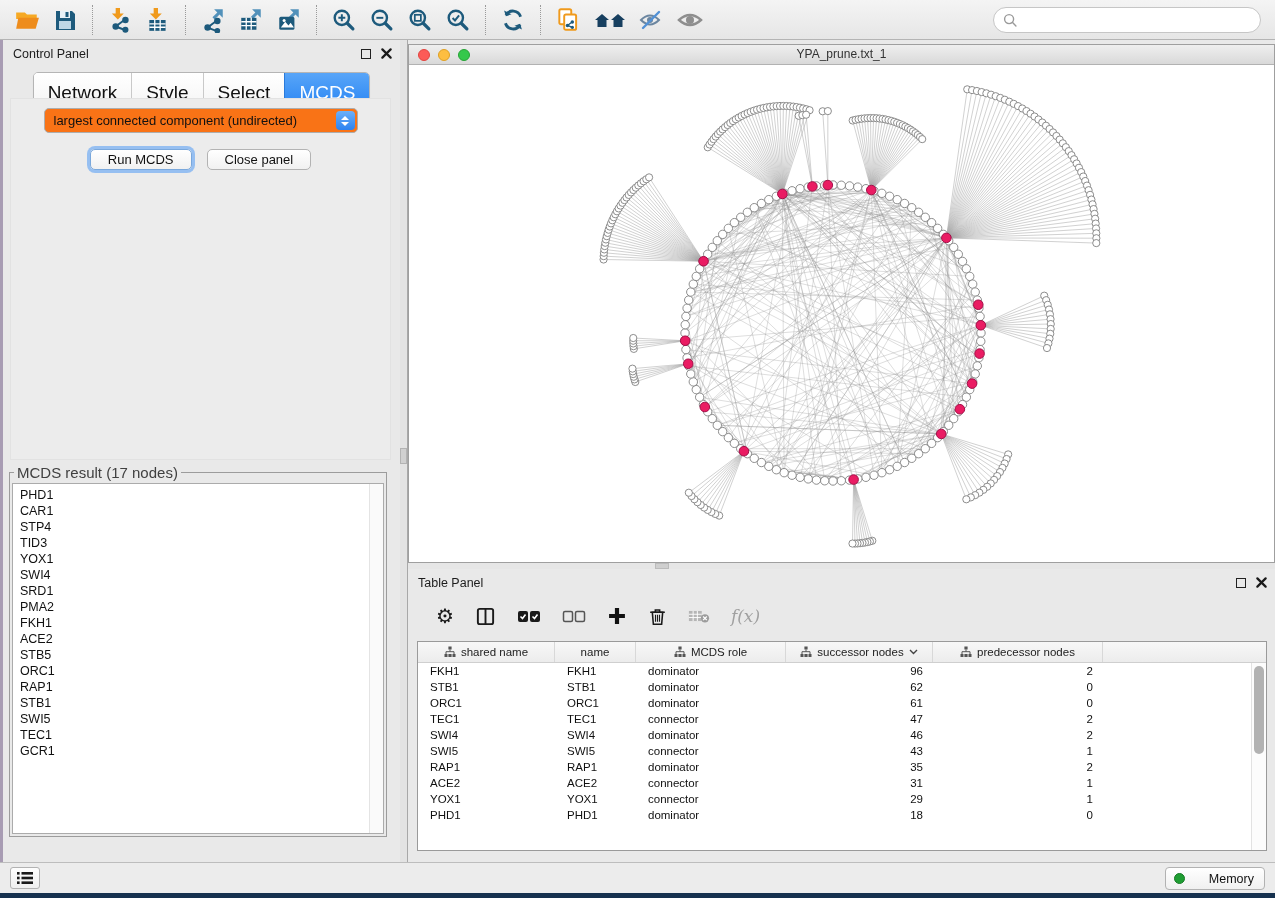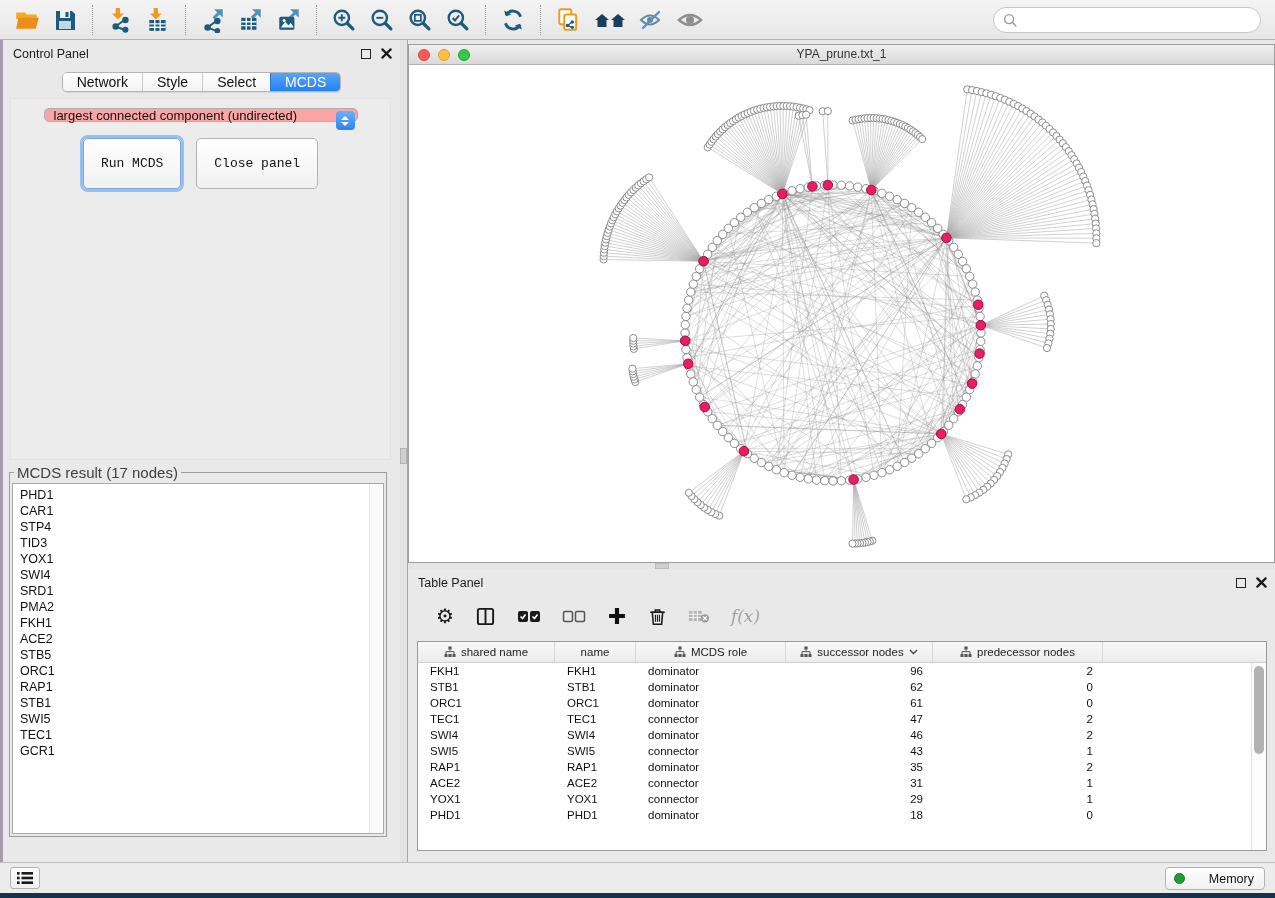--- a/index.html
+++ b/index.html
@@ -25,40 +25,40 @@
 
   
   .control-panel { position:absolute; left:3px; top:40px; width:397px; height:822px; background:#e9e9e9; }
   .panel-header { position:relative; height:28px; line-height:28px; padding:0 10px;
                   font-size:12.5px; color:#1c1c1c; }
   .panel-ctrls { position:absolute; right:8px; top:8px; display:flex; gap:10px; align-items:center; }
   .float-glyph { width:10px; height:10px; border:1.7px solid #222; display:inline-block; }
   .cp-tabs { position:absolute; left:0; right:0; top:32px; text-align:center; }
   .seg { display:inline-flex; background:#fff; border:1px solid #b5b5b5; border-radius:5px; overflow:hidden;
          box-shadow:0 1px 1px rgba(0,0,0,.08); }
-  .seg .tab { padding:1px 14px; font-size:14px; color:#111; border-left:1px solid #c9c9c9; cursor:default;
+  .seg .tab { padding:9px 14px; font-size:19px; color:#111; border-left:1px solid #c9c9c9; cursor:default;
               background:linear-gradient(#fff,#f3f3f3); }
   .seg .tab:first-child { border-left:none; }
   .seg .tab.active { background:linear-gradient(#58a5f8,#2381f3); color:#fff; border-left-color:#2a7ada; }
   .cp-card { position:absolute; left:7px; right:9px; top:58px; height:362px; background:#ececec;
              border:1px solid #e2e2e2; }
   .opt-label { margin-top:20px; text-align:center; font-size:13px; color:#111; }
-  .select-row { margin:9px auto 16px; width:314px; height:14px; background:#fca5a5; border:1px solid #adadad;
+  .select-row { margin:9px auto 16px; width:314px; height:25px; background:#f97316; border:1px solid #adadad;
                 border-radius:5px; display:flex; align-items:center; position:relative; }
   .select-row .sel-text { flex:1; font-size:13px; padding-left:9px; color:#111; white-space:nowrap; }
   .stepper { position:absolute; right:2px; top:2px; width:19px; height:19px; border-radius:4px;
              background:linear-gradient(#6cb0f9,#2c82f0); display:flex; flex-direction:column;
              align-items:center; justify-content:center; gap:2px; }
   .stepper .up { width:0; height:0; border-left:4px solid transparent; border-right:4px solid transparent;
                  border-bottom:4px solid #fff; }
   .stepper .down { width:0; height:0; border-left:4px solid transparent; border-right:4px solid transparent;
                    border-top:4px solid #fff; }
   .btn-row { margin-top:14px; display:flex; justify-content:center; gap:15px; }
-  .push-btn { font-size:13px; color:#111; padding:17px 17px; border:1px solid #b3b3b3; border-radius:5px;
-              background:linear-gradient(#fff,#f1f1f1); font-family:Liberation Mono, monospace; }
+  .push-btn { font-size:13px; color:#111; padding:2px 17px; border:1px solid #b3b3b3; border-radius:5px;
+              background:linear-gradient(#fff,#f1f1f1); font-family:Liberation Sans, sans-serif; }
   .push-btn.focused { box-shadow:0 0 0 3px rgba(94,162,245,.6); border-color:#7aa8dc; }
   .result-fieldset { position:absolute; left:6px; right:13px; top:424px; height:373px;
                      border:1px solid #9c9c9c; padding:2px; background:#e9e9e9; }
   .result-fieldset legend { font-size:15px; color:#404040; padding:0 3px; margin-left:2px;margin-top:23px; }
   .result-list { position:relative; width:100%; height:100%; background:#fff; border:1px solid #ababab;
                  overflow:hidden; font-size:12.5px; color:#111; padding:3px 0 0 7px; line-height:16px; }
   .result-scroll { position:absolute; right:0; top:0; bottom:0; width:14px; background:#fafafa;
                    border-left:1px solid #e4e4e4; }
 
   

